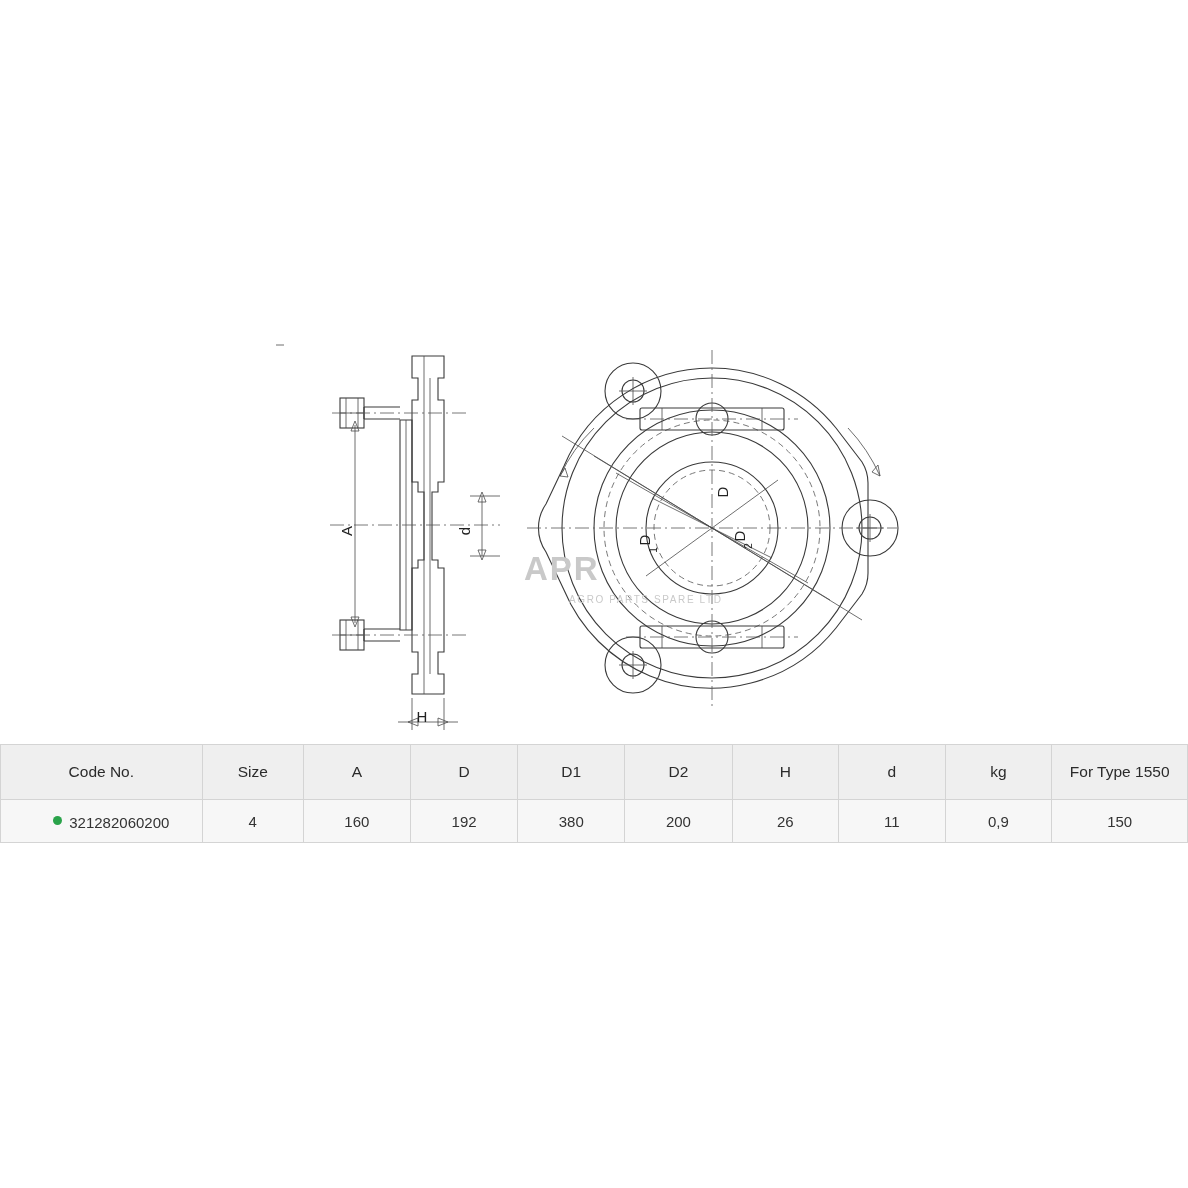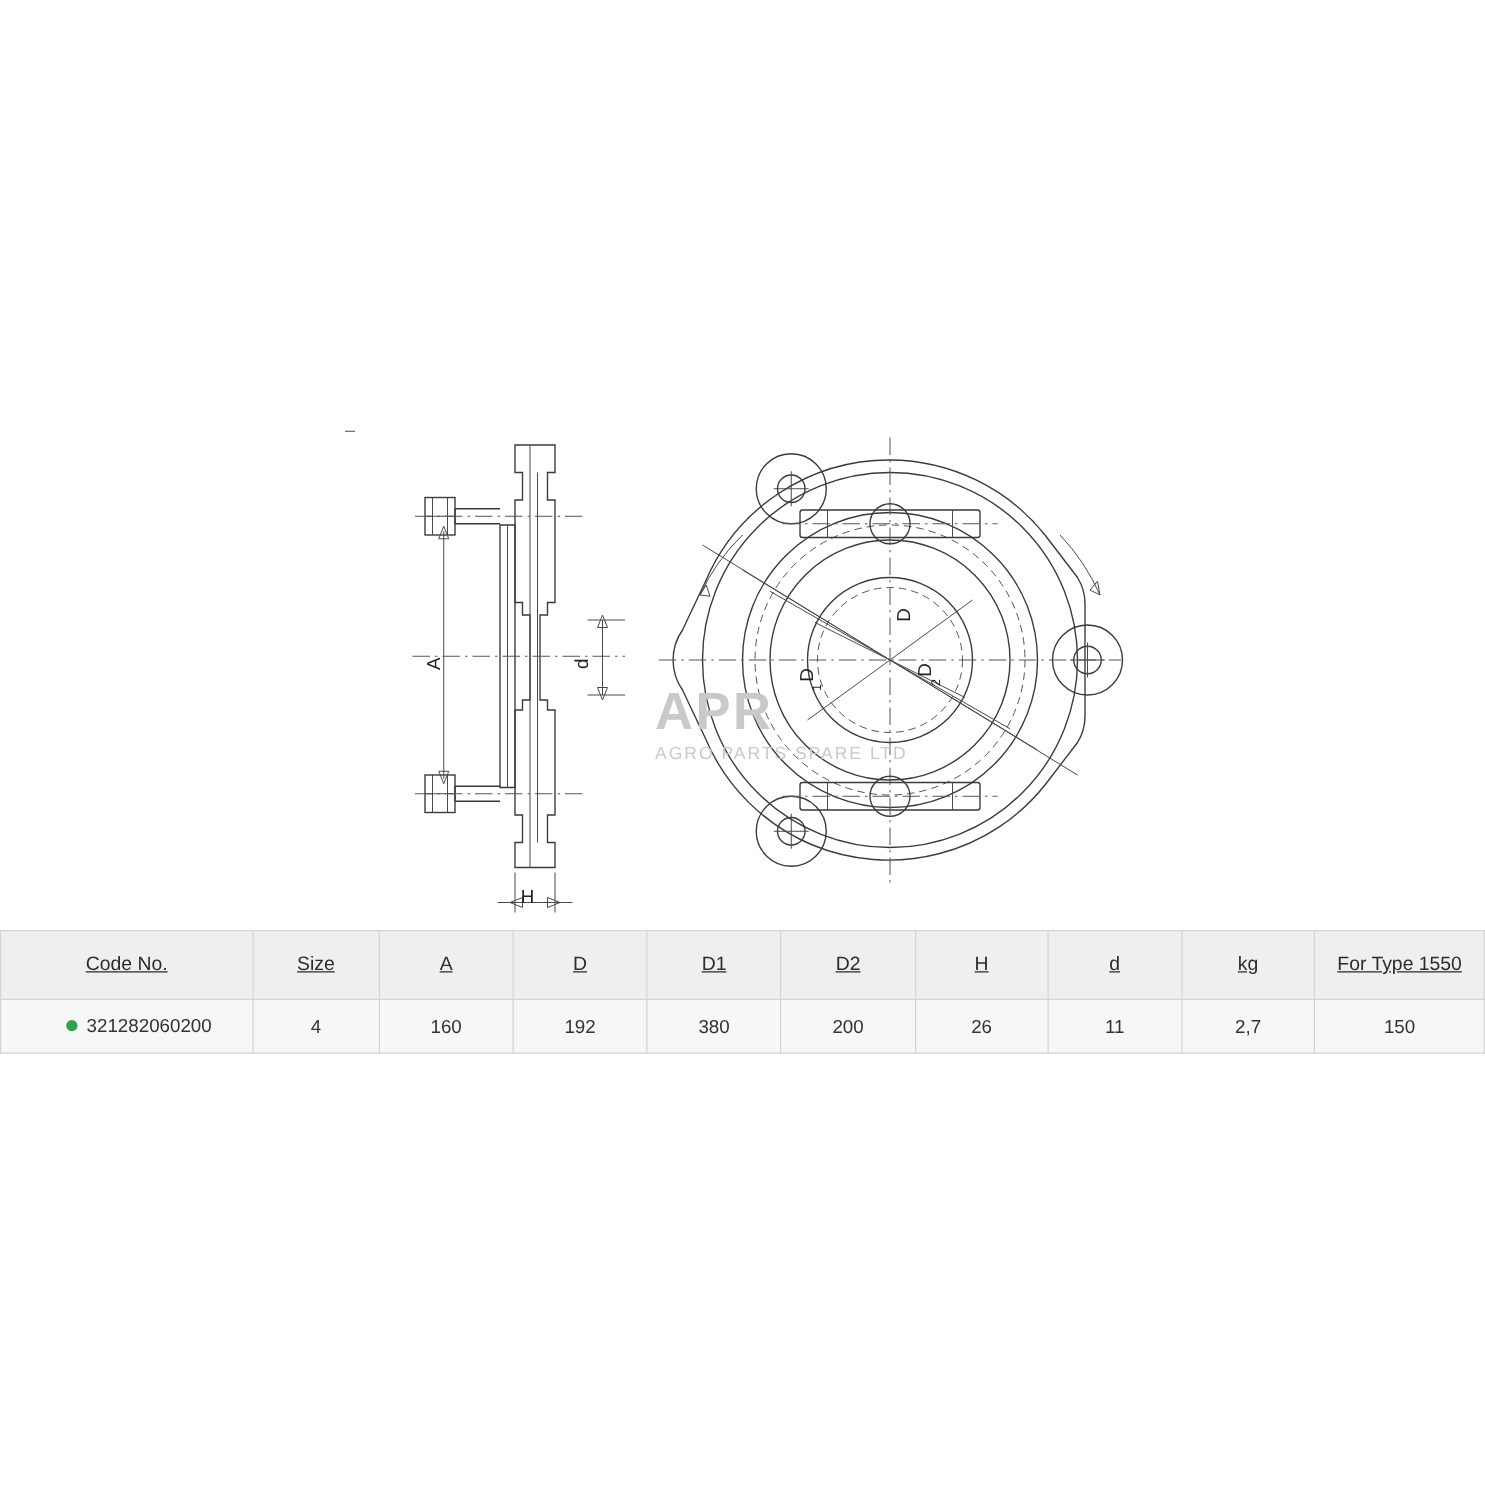--- a/index.html
+++ b/index.html
@@ -41,32 +41,33 @@
     position: absolute;
     left: 524px;
     top: 548px;
     width: 210px;
     height: 70px;
     pointer-events: none;
     user-select: none;
   }
   #watermark .wm-main {
     font-family: "Liberation Sans", sans-serif;
-    font-size: 42px;
+    font-size: 33px;
     font-weight: bold;
     color: #c9c9c9;
     letter-spacing: 2px;
     line-height: 42px;
   }
   #watermark .wm-sub {
     font-family: "Liberation Sans", sans-serif;
-    font-size: 14px;
+    font-size: 10px;
     color: #c9c9c9;
     letter-spacing: 1.6px;
     margin-top: 4px;
+    margin-left: 45px;
   }
 
   
   #spec-table {
     position: absolute;
     left: 0;
     top: 744px;
     width: 1188px;
     border-collapse: collapse;
     font-size: 15px;
@@ -75,21 +76,20 @@
     border: 1px solid #d4d4d4;
     text-align: center;
     font-weight: normal;
     color: #333333;
   }
   #spec-table thead th {
     background: #efefef;
     height: 52px;
     font-size: 15.5px;
     color: #2b2b2b;
-    text-decoration: underline;
   }
   #spec-table tbody td {
     background: #f7f7f7;
     height: 40px;
     font-size: 15px;
   }
   #spec-table th.col-code, #spec-table td.col-code {
     width: 184px;
   }
   #spec-table th.col-size, #spec-table td.col-size {
@@ -305,19 +305,19 @@
         <td class="col-code code-cell">
           <span class="dot"></span><span class="code-text">321282060200</span>
         </td>
         <td class="col-size">4</td>
         <td class="col-num">160</td>
         <td class="col-num">192</td>
         <td class="col-num">380</td>
         <td class="col-num">200</td>
         <td class="col-num">26</td>
         <td class="col-num">11</td>
-        <td class="col-num">2,7</td>
+        <td class="col-num">0,9</td>
         <td class="col-last">150</td>
       </tr>
     </tbody>
   </table>
 
 </div>
 
 </body></html>

